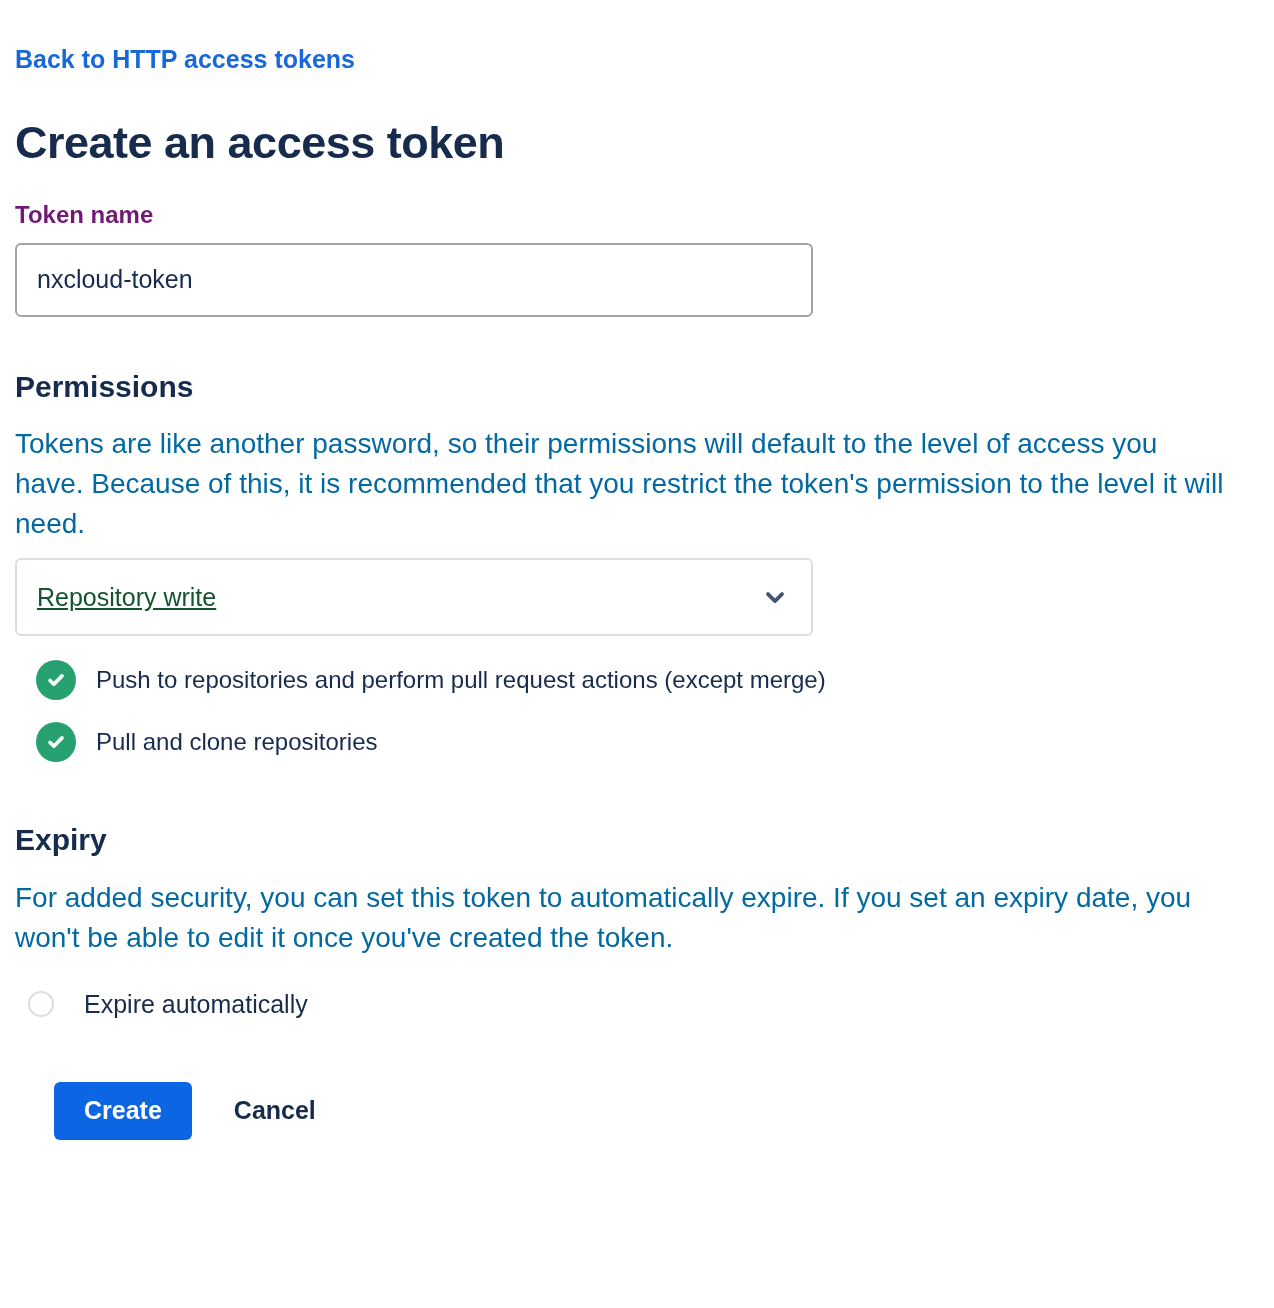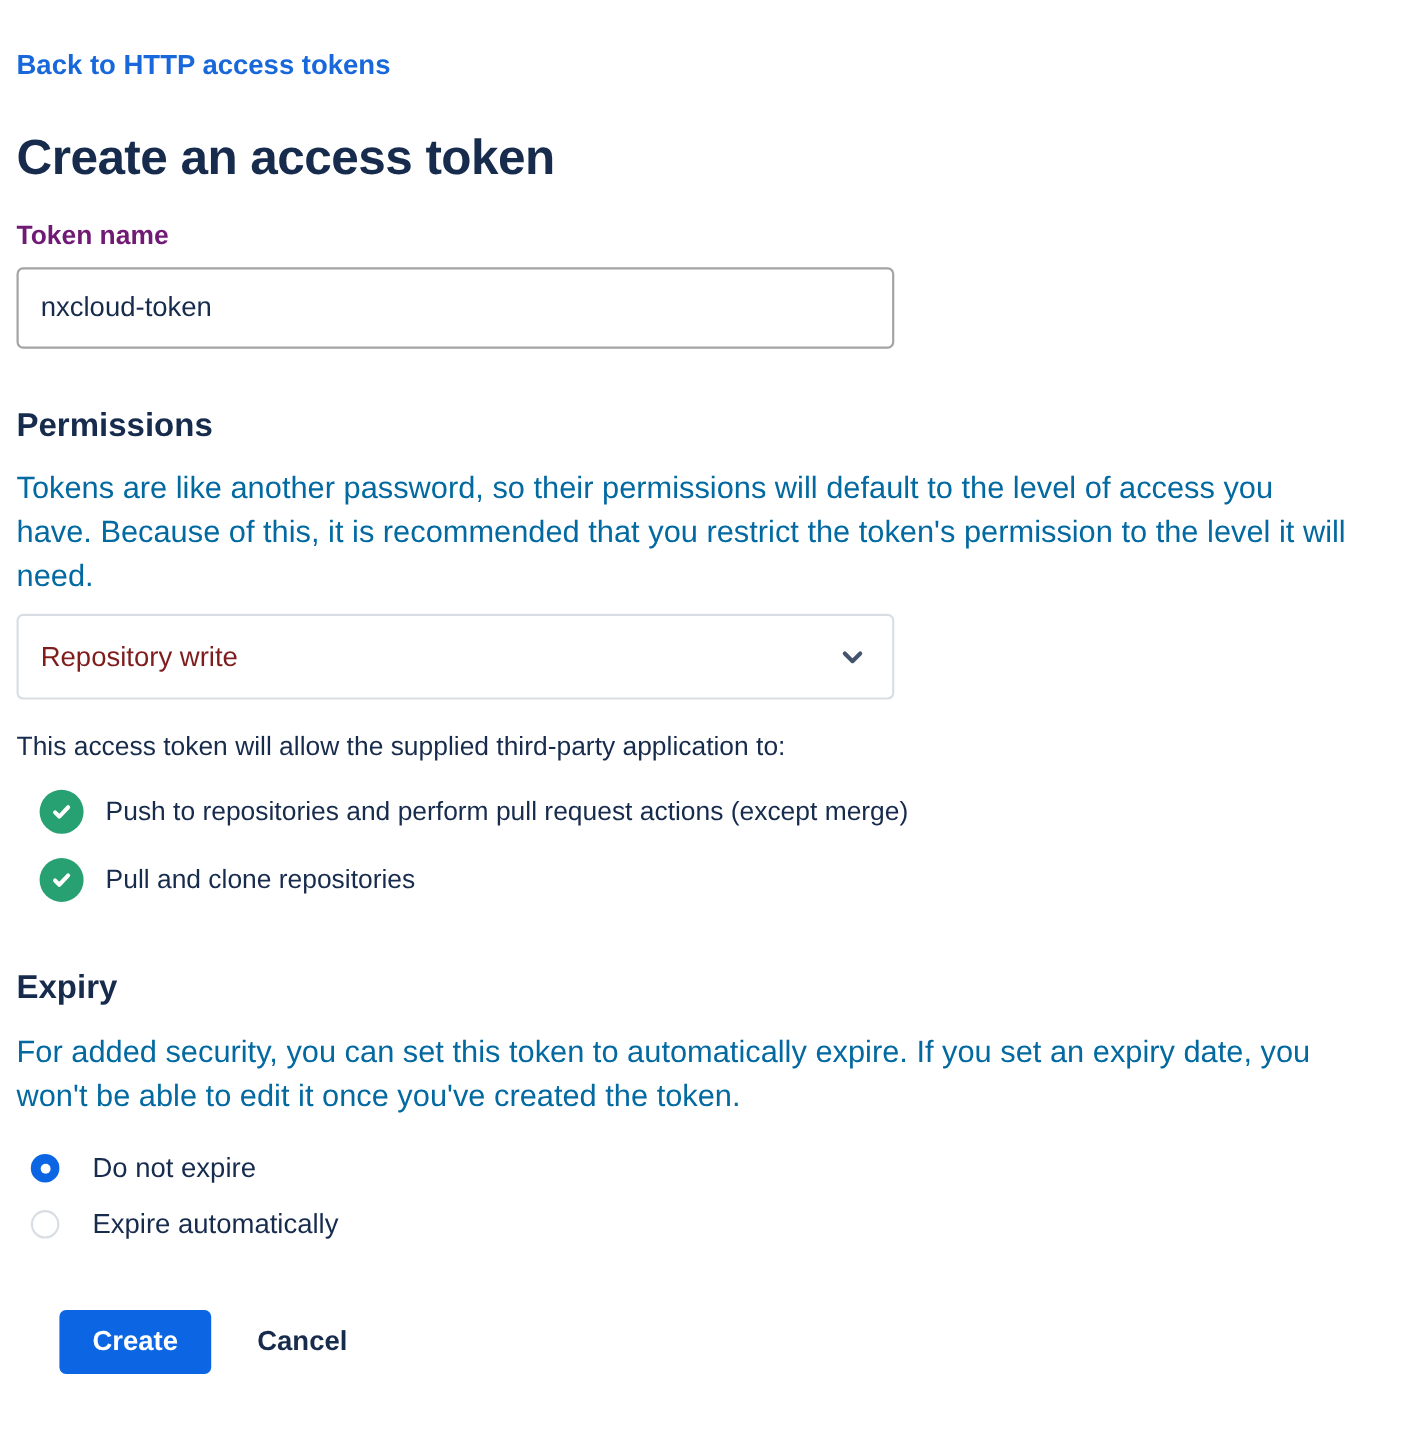--- a/index.html
+++ b/index.html
@@ -74,21 +74,22 @@
     border-radius: 6px;
     background: #ffffff;
     display: flex;
     align-items: center;
     justify-content: space-between;
     padding: 0 22px 0 20px;
     cursor: pointer;
   }
   .select-box .select-value {
     font-size: 25px;
-    color: #7f1d1d;
+    color: #14532d;
+    text-decoration: underline;
   }
   .chevron-icon svg { display: block; }
   .allow-intro {
     margin-top: 28px;
     font-size: 24px;
     line-height: 30px;
     color: #172b4d;
   }
   .grant-row {
     display: flex;
@@ -198,21 +199,20 @@
 
   <div class="select-box">
     <span class="select-value">Repository write</span>
     <span class="chevron-icon">
       <svg width="28" height="28" viewBox="0 0 24 24" fill="none">
         <path d="M6 9.5l6 6 6-6" stroke="#44546f" stroke-width="3.2" stroke-linecap="round" stroke-linejoin="round"></path>
       </svg>
     </span>
   </div>
 
-  <p class="allow-intro">This access token will allow the supplied third-party application to:</p>
 
   <div class="grant-row">
     <span class="check-circle">
       <svg width="22" height="22" viewBox="0 0 24 24" fill="none">
         <path d="M5.5 12.5l4.2 4.2 8.8-9.2" stroke="#ffffff" stroke-width="4" stroke-linecap="round" stroke-linejoin="round"></path>
       </svg>
     </span>
     <span class="grant-text">Push to repositories and perform pull request actions (except merge)</span>
   </div>
 
@@ -222,24 +222,20 @@
         <path d="M5.5 12.5l4.2 4.2 8.8-9.2" stroke="#ffffff" stroke-width="4" stroke-linecap="round" stroke-linejoin="round"></path>
       </svg>
     </span>
     <span class="grant-text">Pull and clone repositories</span>
   </div>
 
   <h2 class="section-heading" style="margin-top:62px;">Expiry</h2>
 
   <p class="body-text">For added security, you can set this token to automatically expire. If you set an expiry date, you won't be able to edit it once you've created the token.</p>
 
-  <div class="radio-row">
-    <span class="radio-circle selected"></span>
-    <span class="radio-label">Do not expire</span>
-  </div>
 
   <div class="radio-row">
     <span class="radio-circle"></span>
     <span class="radio-label">Expire automatically</span>
   </div>
 
   <div class="actions">
     <button class="create-button">Create</button>
     <button class="cancel-button">Cancel</button>
   </div>

